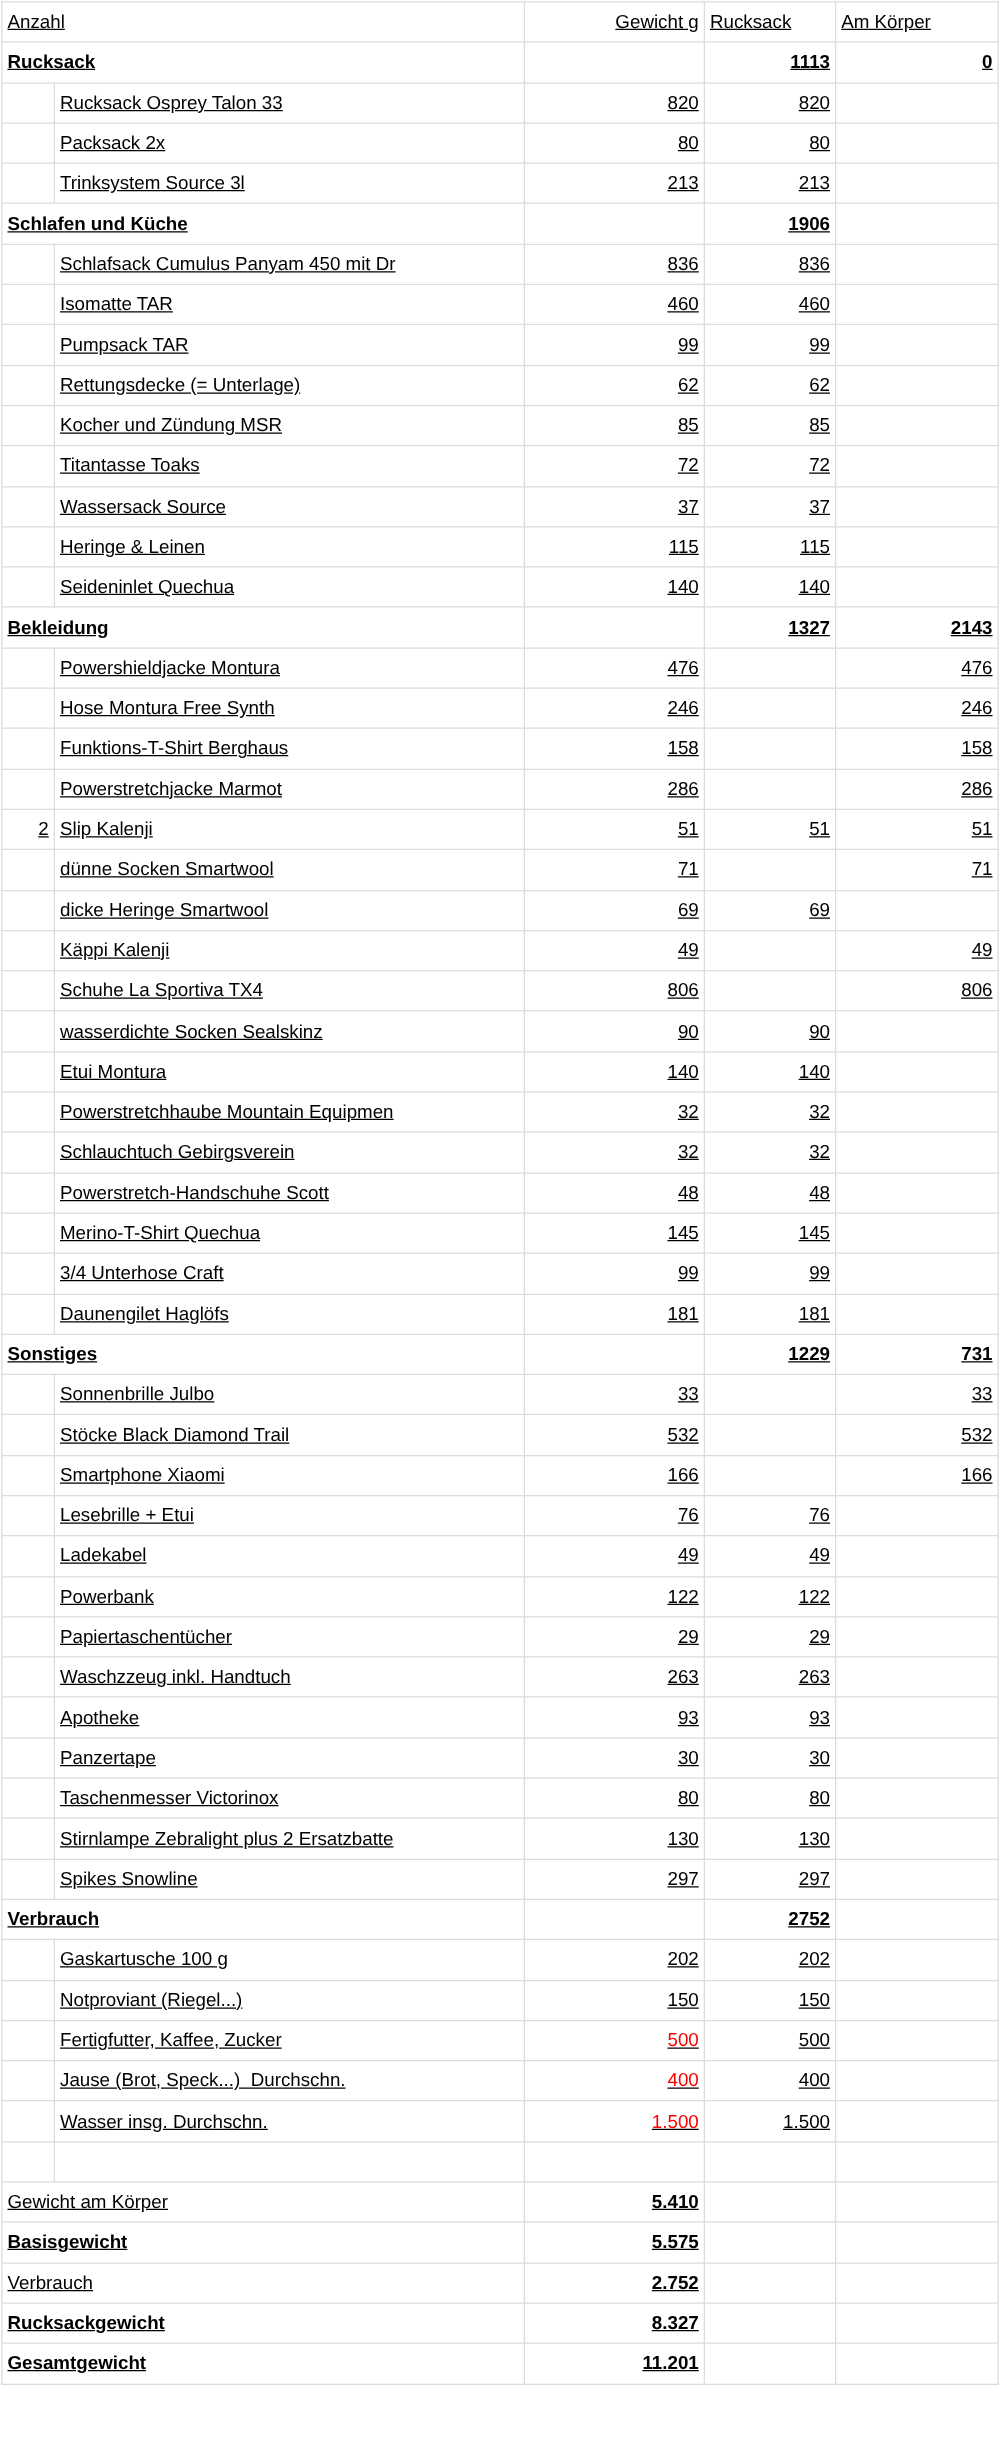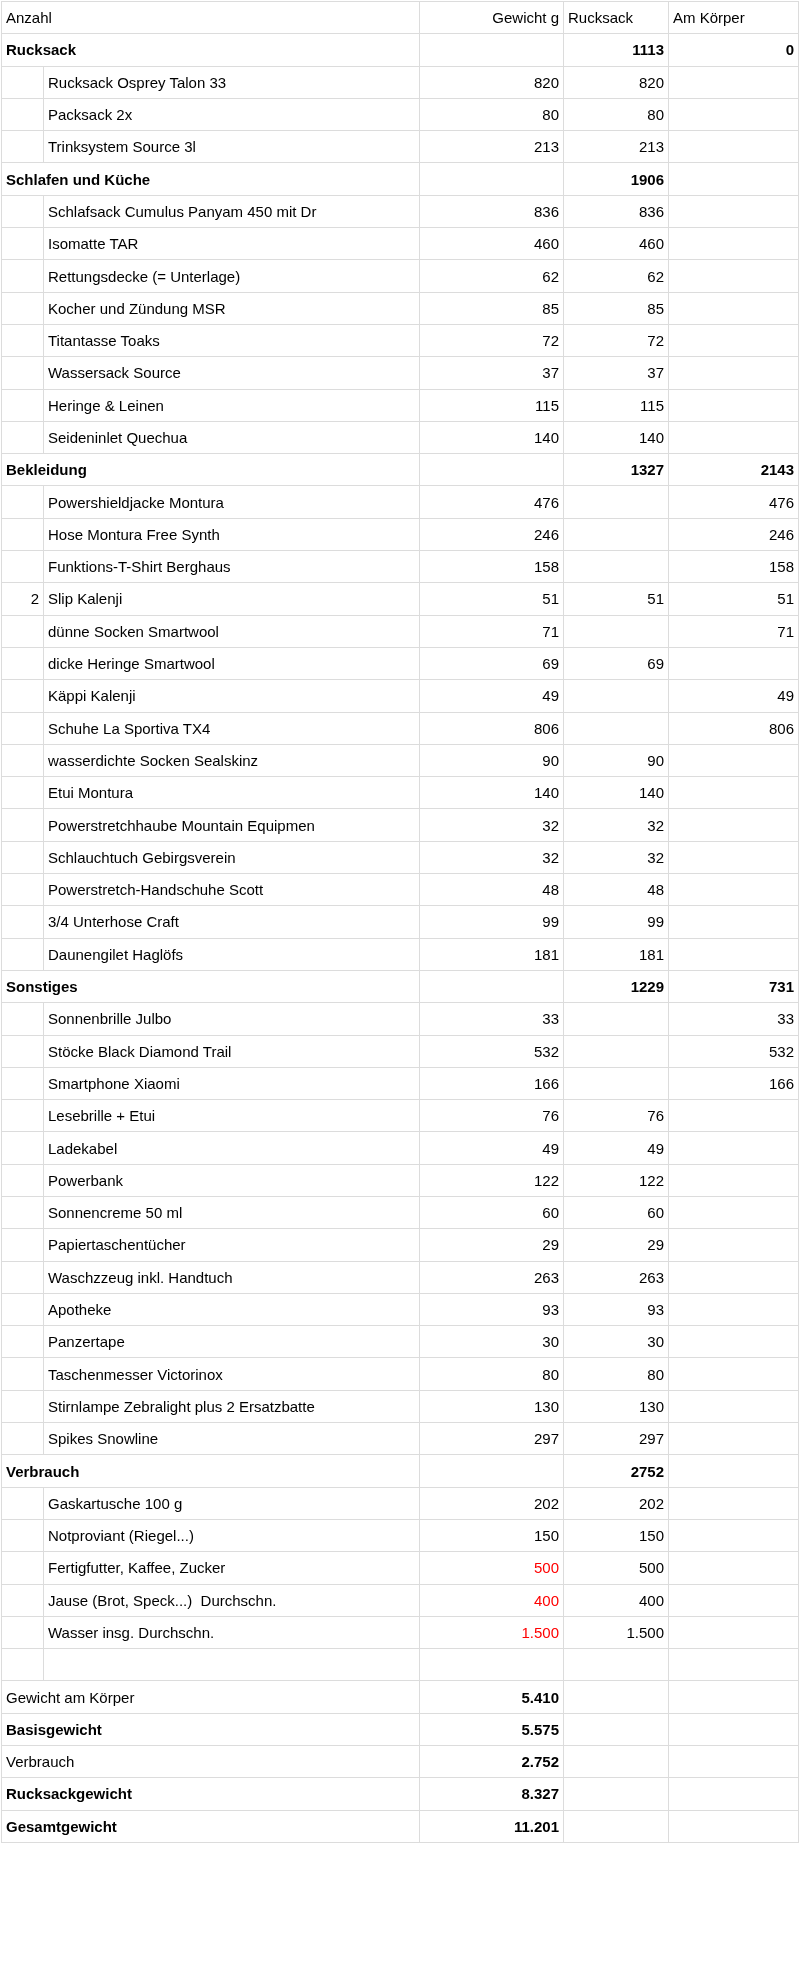--- a/index.html
+++ b/index.html
@@ -8,20 +8,21 @@
     background: #ffffff;
     font-family: "Liberation Sans", sans-serif;
     font-size: 15px;
     color: #000000;
   }
   table {
     border-collapse: collapse;
     table-layout: fixed;
     width: 797px;
     margin: 1px 0 0 1px;
+    text-decoration: underline;
   }
   col.c-anzahl  { width: 42px; }
   col.c-name    { width: 376px; }
   col.c-gewicht { width: 144px; }
   col.c-ruck    { width: 105px; }
   col.c-koerper { width: 130px; }
   tr { height: 32.3px; }
   td {
     border: 1px solid #dcdcdc;
     padding: 0 4px;
@@ -93,20 +94,27 @@
       </tr>
       <tr>
         <td class="num"></td>
         <td>Isomatte TAR</td>
         <td class="num">460</td>
         <td class="num">460</td>
         <td class="num"></td>
       </tr>
       <tr>
         <td class="num"></td>
+        <td>Pumpsack TAR</td>
+        <td class="num">99</td>
+        <td class="num">99</td>
+        <td class="num"></td>
+      </tr>
+      <tr>
+        <td class="num"></td>
         <td>Rettungsdecke (= Unterlage)</td>
         <td class="num">62</td>
         <td class="num">62</td>
         <td class="num"></td>
       </tr>
       <tr>
         <td class="num"></td>
         <td>Kocher und Zündung MSR</td>
         <td class="num">85</td>
         <td class="num">85</td>
@@ -159,20 +167,27 @@
         <td class="num">246</td>
         <td class="num"></td>
         <td class="num">246</td>
       </tr>
       <tr>
         <td class="num"></td>
         <td>Funktions-T-Shirt Berghaus</td>
         <td class="num">158</td>
         <td class="num"></td>
         <td class="num">158</td>
+      </tr>
+      <tr>
+        <td class="num"></td>
+        <td>Powerstretchjacke Marmot</td>
+        <td class="num">286</td>
+        <td class="num"></td>
+        <td class="num">286</td>
       </tr>
       <tr>
         <td class="num">2</td>
         <td>Slip Kalenji</td>
         <td class="num">51</td>
         <td class="num">51</td>
         <td class="num">51</td>
       </tr>
       <tr>
         <td class="num"></td>
@@ -232,20 +247,27 @@
       </tr>
       <tr>
         <td class="num"></td>
         <td>Powerstretch-Handschuhe Scott</td>
         <td class="num">48</td>
         <td class="num">48</td>
         <td class="num"></td>
       </tr>
       <tr>
         <td class="num"></td>
+        <td>Merino-T-Shirt Quechua</td>
+        <td class="num">145</td>
+        <td class="num">145</td>
+        <td class="num"></td>
+      </tr>
+      <tr>
+        <td class="num"></td>
         <td>3/4 Unterhose Craft</td>
         <td class="num">99</td>
         <td class="num">99</td>
         <td class="num"></td>
       </tr>
       <tr>
         <td class="num"></td>
         <td>Daunengilet Haglöfs</td>
         <td class="num">181</td>
         <td class="num">181</td>
@@ -290,27 +312,20 @@
         <td>Ladekabel</td>
         <td class="num">49</td>
         <td class="num">49</td>
         <td class="num"></td>
       </tr>
       <tr>
         <td class="num"></td>
         <td>Powerbank</td>
         <td class="num">122</td>
         <td class="num">122</td>
-        <td class="num"></td>
-      </tr>
-      <tr>
-        <td class="num"></td>
-        <td>Sonnencreme 50 ml</td>
-        <td class="num">60</td>
-        <td class="num">60</td>
         <td class="num"></td>
       </tr>
       <tr>
         <td class="num"></td>
         <td>Papiertaschentücher</td>
         <td class="num">29</td>
         <td class="num">29</td>
         <td class="num"></td>
       </tr>
       <tr>

